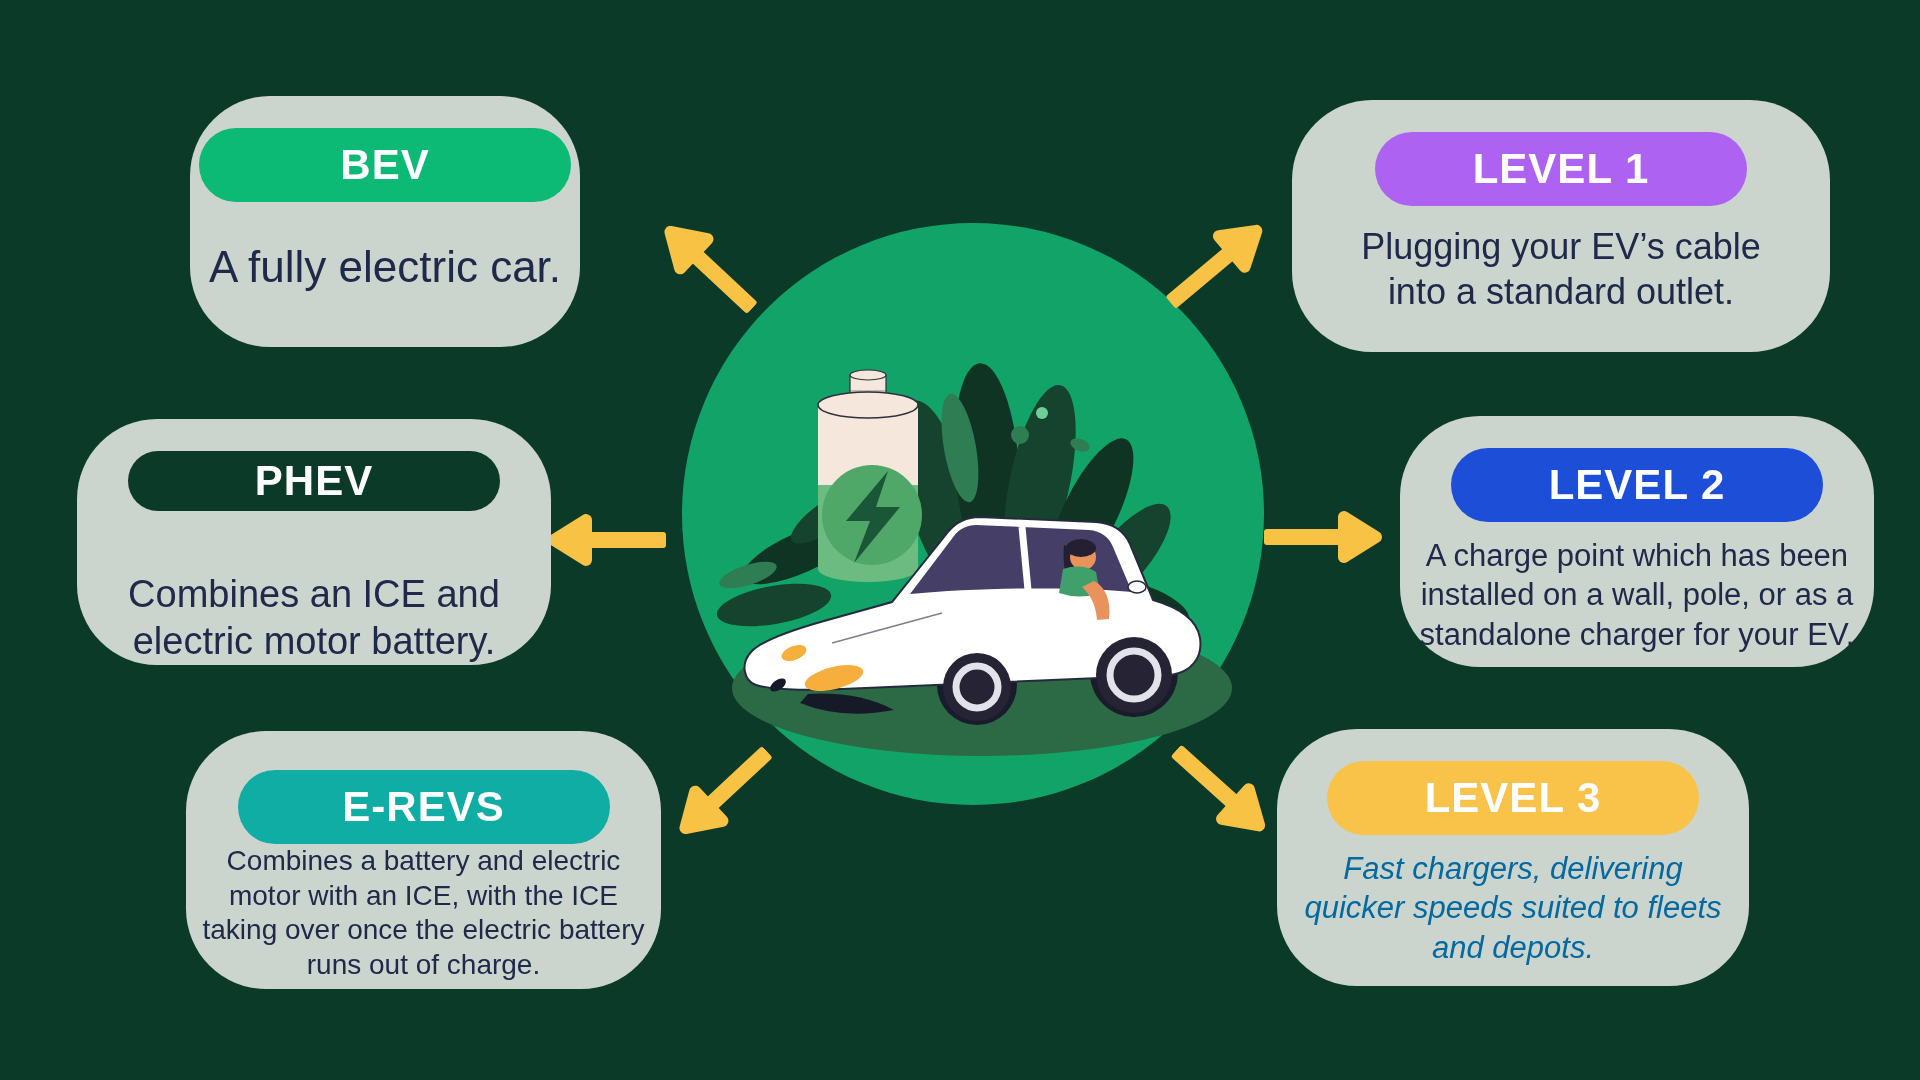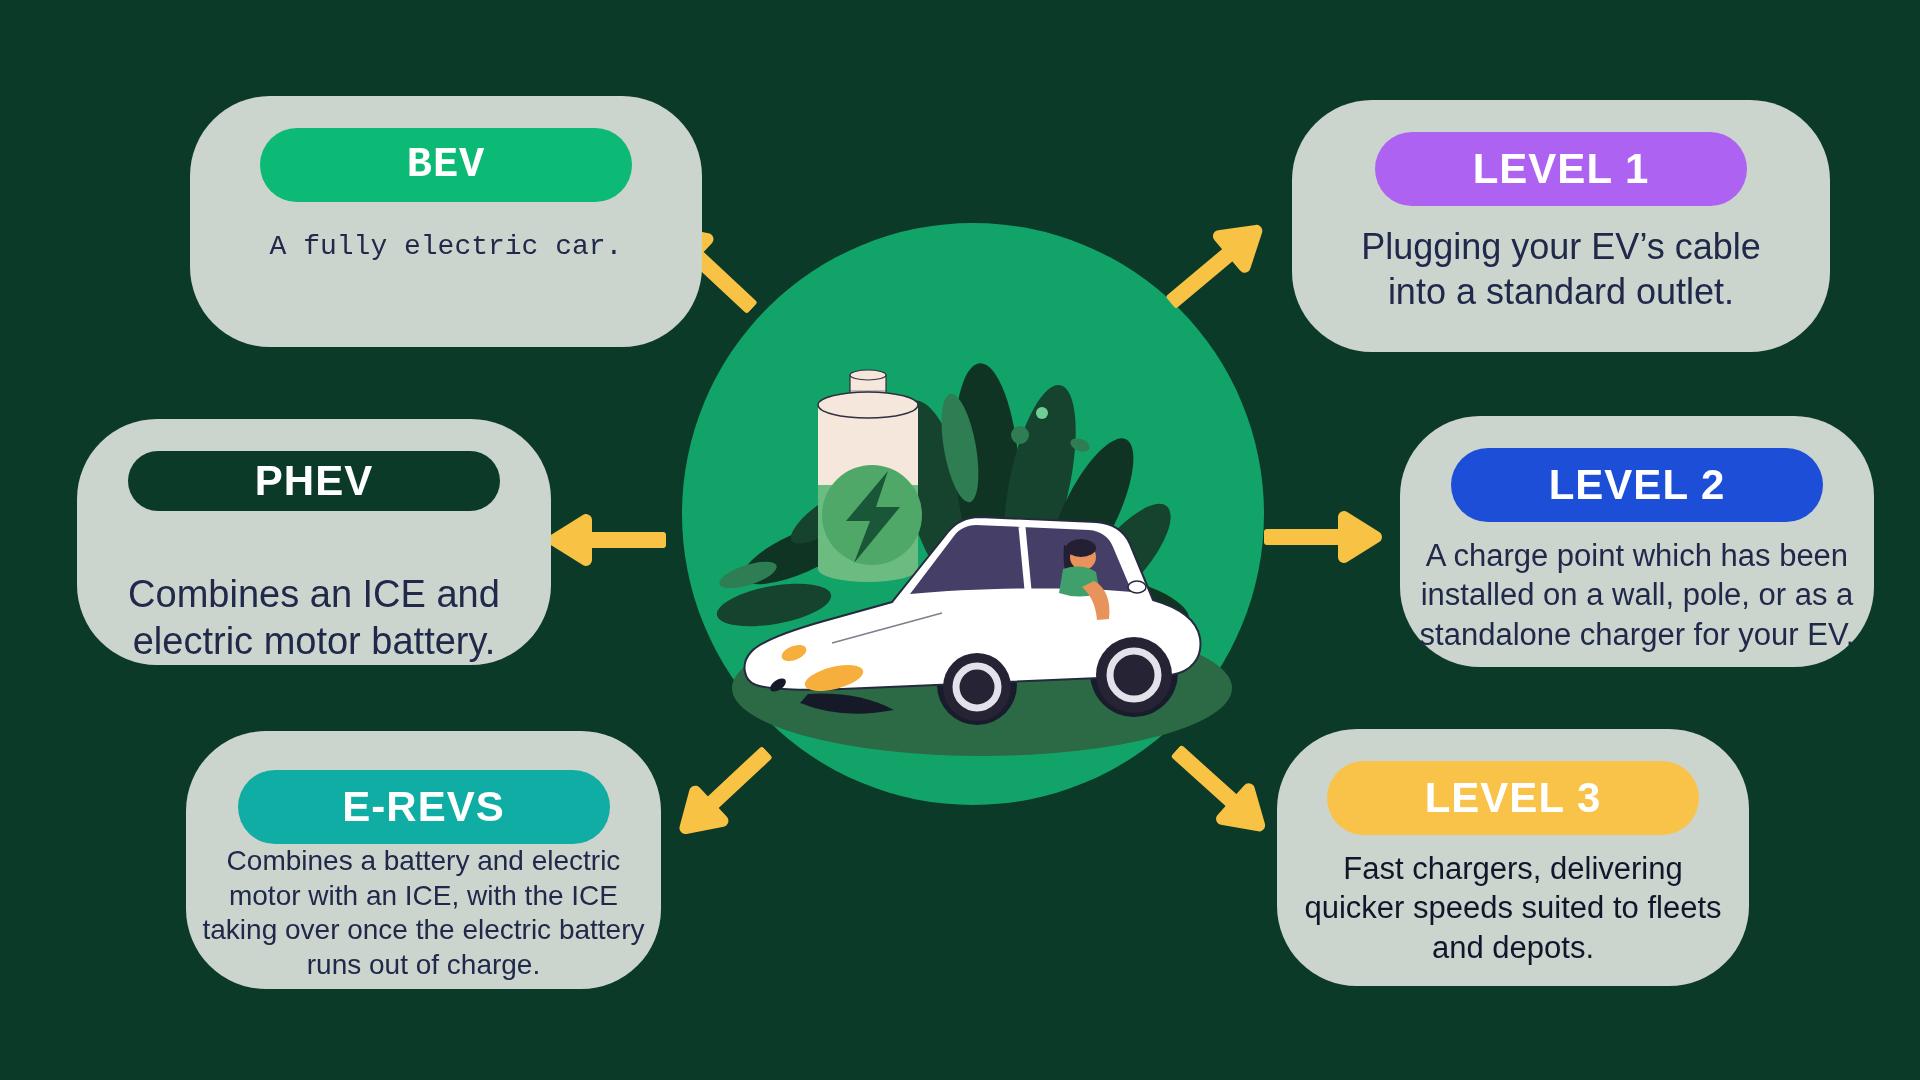--- a/index.html
+++ b/index.html
@@ -10,22 +10,22 @@
   .circle{position:absolute;left:682px;top:223px;width:582px;height:582px;border-radius:50%;}
   .circle svg{display:block;width:582px;height:582px;}
 
   
   .card{position:absolute;border-radius:80px;display:flex;flex-direction:column;
         align-items:center;padding-top:32px;box-sizing:border-box;}
   .pill{height:74px;min-width:372px;border-radius:40px;display:flex;align-items:center;
         justify-content:center;font-weight:bold;font-size:42px;letter-spacing:1px;}
   .body{text-align:center;white-space:pre-line;font-weight:normal;}
 
-  .c-bev  {left:190px; top:96px;  width:512px;height:251px;font-family:Liberation Mono, monospace;}
-  .b-bev  {font-size:28px;margin-top:28px;line-height:1.2;}
+  .c-bev  {left:190px; top:96px;  width:390px;height:251px;}
+  .b-bev  {font-size:44px;margin-top:39px;line-height:1.2;}
   .c-phev {left:77px;  top:419px; width:474px;height:246px;gap:44px;}
   .b-phev {font-size:38px;margin-top:16px;line-height:1.24;}
   .c-erevs{left:186px; top:731px; width:475px;height:258px;padding-top:39px;}
   .b-erevs{font-size:28px;line-height:1.24;}
   .c-l1   {left:1292px;top:100px; width:538px;height:252px;}
   .b-l1   {font-size:36px;margin-top:18px;line-height:1.26;}
   .c-l2   {left:1400px;top:416px; width:474px;height:251px;}
   .b-l2   {font-size:31px;margin-top:14px;line-height:1.27;}
   .c-l3   {left:1277px;top:729px; width:472px;height:257px;}
   .b-l3   {font-size:31px;margin-top:14px;line-height:1.27;}
@@ -178,18 +178,18 @@
 
   <div class="card c-l2" style="background: rgb(203, 213, 206);">
     <div class="pill" style="background: #1d4ed8; color: rgb(255, 255, 255);">LEVEL 2</div>
     <div class="body b-l2" style="color: rgb(32, 41, 74);">A charge point which has been
 installed on a wall, pole, or as a
 standalone charger for your EV.</div>
   </div>
 
   <div class="card c-l3" style="background: rgb(203, 213, 206);">
     <div class="pill" style="background: rgb(249, 194, 73); color: rgb(255, 255, 255);">LEVEL 3</div>
-    <div class="body b-l3" style="color: #0f172a;">Fast chargers, delivering
+    <div class="body b-l3" style="color: #0369a1; font-style: italic;">Fast chargers, delivering
 quicker speeds suited to fleets
 and depots.</div>
   </div>
 
 </div>
 
 </body></html>

